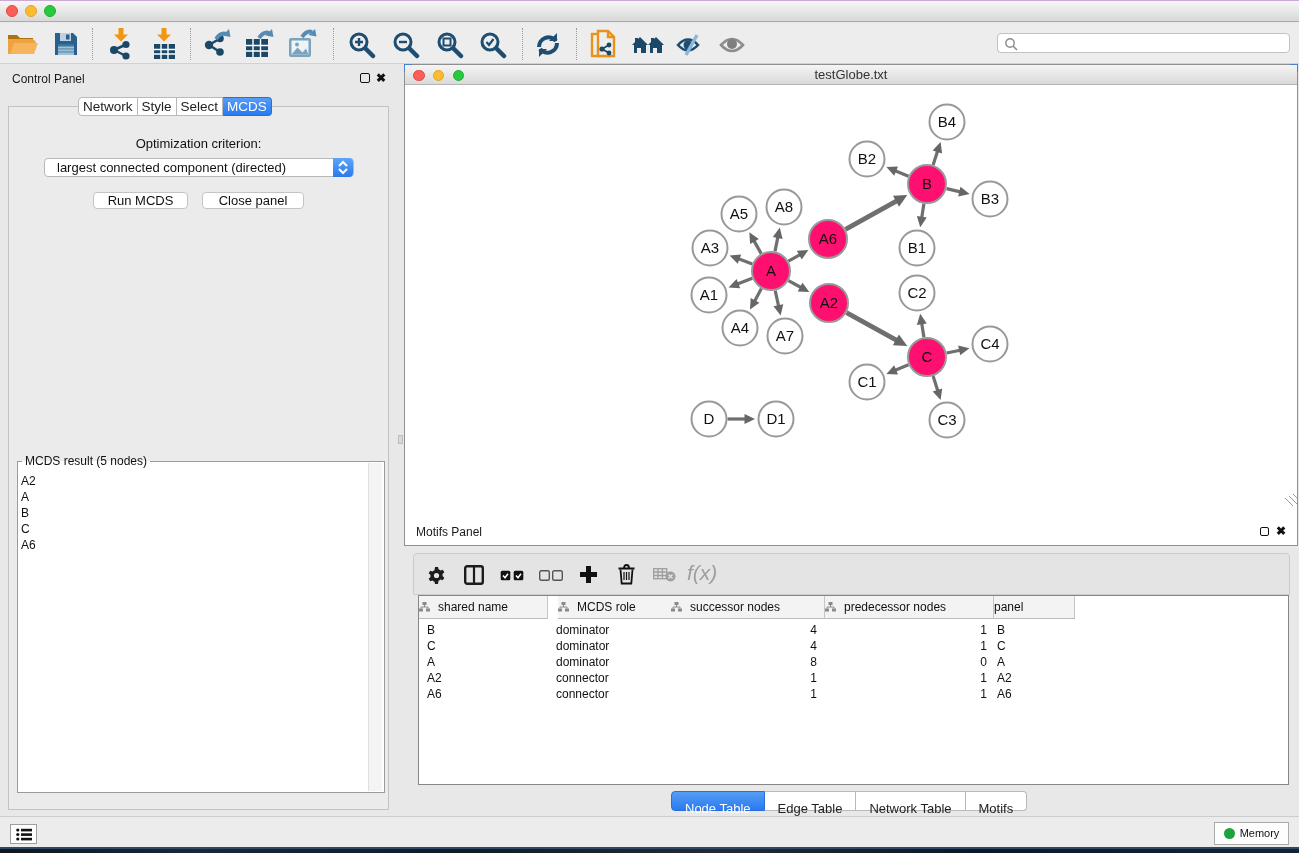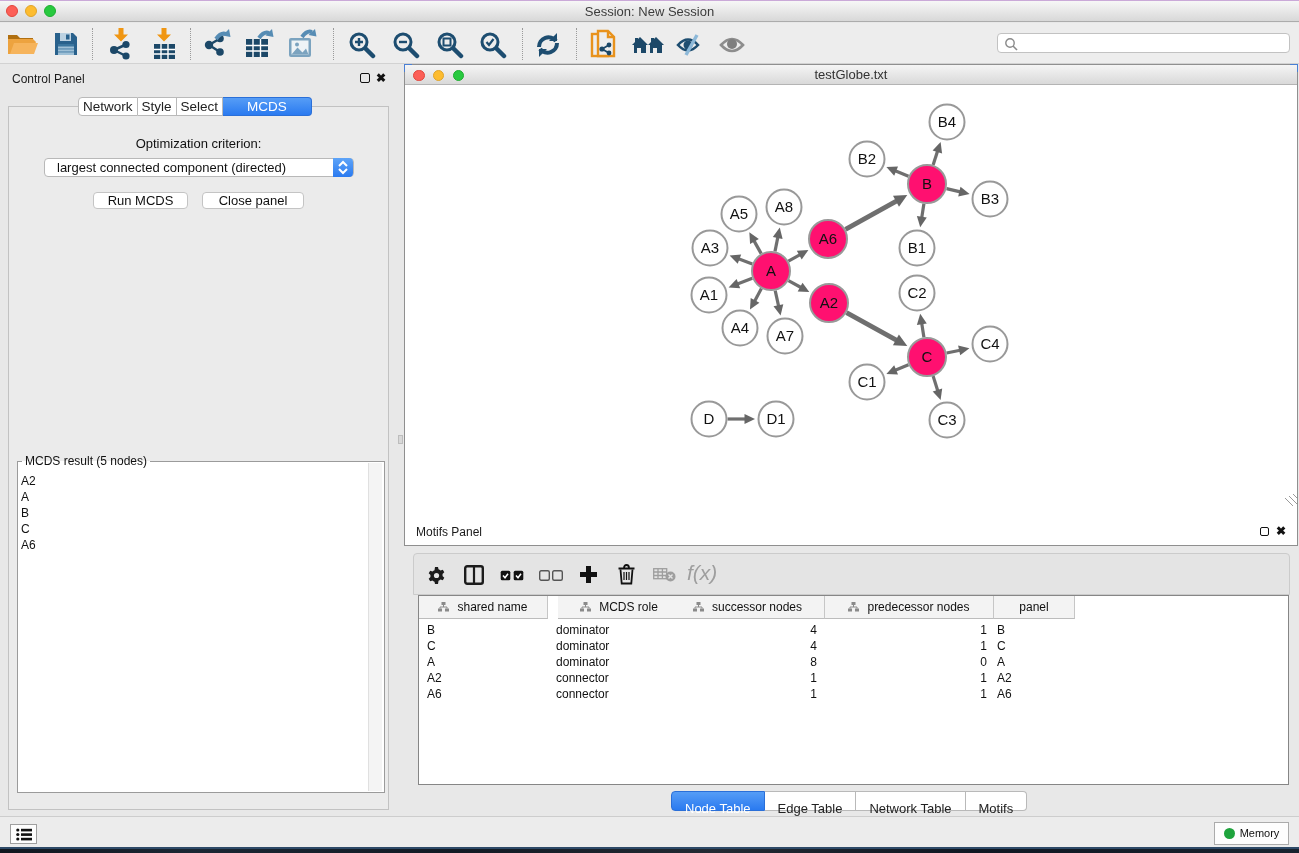--- a/index.html
+++ b/index.html
@@ -33,35 +33,34 @@
 #netwin{position:absolute;left:404px;top:64px;width:894px;height:482px;border:1px solid #8f8f8f;background:#fff}
 #nw-title{position:absolute;left:0;top:0;width:100%;height:20px;background:linear-gradient(#f5f5f5,#d9d9d9);border-bottom:1px solid #b4b4b4}
 #nw-title .t{position:absolute;width:100%;text-align:center;top:2px;font-size:13px;color:#333}
 #graph{position:absolute;left:0;top:21px}
 
 #tp-title{position:absolute;left:416px;top:525px;font-size:12px;color:#1a1a1a}
 #tp-float{position:absolute;left:1260px;top:527px;width:9px;height:9px;border:1.5px solid #111;border-radius:2px}
 #tp-close{position:absolute;left:1276px;top:524px;font-size:12px;font-weight:bold;color:#111}
 #tp-toolbar{position:absolute;left:413px;top:553px;width:877px;height:42px;background:#e4e4e4;border:1px solid #cbcbcb;border-radius:4px 4px 0 0}
 #tp-table{position:absolute;left:418px;top:595px;width:871px;height:190px;background:#fff;border:1px solid #868686}
-.th{position:absolute;top:0;height:23px;background:#f3f3f3;border-right:1px solid #c6c6c6;border-bottom:1px solid #bcbcbc;font-size:12px;color:#111;text-align:center;line-height:22px}
+.th{position:absolute;top:0;height:23px;background:#f3f3f3;border-right:1px solid #c6c6c6;border-bottom:1px solid #bcbcbc;font-size:12px;color:#111;text-align:left;line-height:22px}
 .cell{position:absolute;font-size:12px;color:#111;height:16px;line-height:16px}
 #bot-tabs{left:671px;top:791px;position:absolute;display:flex;font-size:13px}
 #bot-tabs .tab{height:20px;line-height:19px;padding:7px 13px}
 #statusbar{position:absolute;left:0;top:816px;width:1299px;height:31px;background:#ececec;border-top:1px solid #cdcdcd}
 #desktop{position:absolute;left:0;top:847px;width:1299px;height:6px;background:linear-gradient(90deg,#10161e,#1b2734 15%,#121a24 35%,#232a33 55%,#0f1722 75%,#18222e)}
 #desktop:before{content:"";position:absolute;top:0;left:0;width:100%;height:1.5px;background:#2e4a68}
 #memBtn{position:absolute;left:1214px;top:822px;width:75px;height:23px;background:#fdfdfd;border:1px solid #ababab;font-size:11px;color:#111;text-align:center;line-height:21px}
 #listBtn{position:absolute;left:10px;top:824px;width:27px;height:20px;background:#fdfdfd;border:1px solid #9f9f9f}
 </style></head><body>
 <div id="titlebar">
  <div class="tl" style="left:6px;background:#fc5f57;border:0.5px solid #e2463d"></div>
  <div class="tl" style="left:25px;background:#fdbc2f;border:0.5px solid #e0a429"></div>
  <div class="tl" style="left:44px;background:#28c93f;border:0.5px solid #1eae31"></div>
- <div class="t">Session: New Session</div>
 </div>
 <div id="toolbar">
  <div class="sep" style="left:92px"></div>
     <div class="sep" style="left:190px"></div>
  <div class="sep" style="left:333px"></div>
     <div class="sep" style="left:522px"></div>
  <div class="sep" style="left:576px"></div>
  <svg class="abs" style="left:6px;top:7px" width="32" height="27" viewBox="0 0 32 27">
   <path d="M2 5 h9 l3 3 h13 v4 H2 z" fill="#b06f10"></path>
   <path d="M2 24 L2 9 h25 l3 3 -5 12 z" fill="#eda33f"></path>
@@ -181,21 +180,21 @@
 </div>
 
 <div id="cp-title">Control Panel</div>
 <div id="cp-float"></div>
 <div id="cp-close">✖</div>
 <div id="cp-panel"></div>
 <div class="tabs" id="cp-tabs">
  <div class="tab">Network</div>
     <div class="tab">Style</div>
     <div class="tab">Select</div>
-    <div class="tab sel" style="padding:0 24px">MCDS</div>
+    <div class="tab sel" style="padding:0 4px">MCDS</div>
 </div>
 <div id="opt-label">Optimization criterion:</div>
 <div id="dropdown">largest connected component (directed)
  <div id="dd-btn"><svg width="20" height="19" viewBox="0 0 20 19">
         <path d="M6 8 l4 -4 4 4 M6 11 l4 4 4 -4" stroke="#fff" stroke-width="2" fill="none"></path>
       </svg></div>
 </div>
 <div class="btn" style="left:93px;top:192px;width:95px">Run MCDS</div>
 <div class="btn" style="left:202px;top:192px;width:102px">Close panel</div>
 <div id="groupbox">

